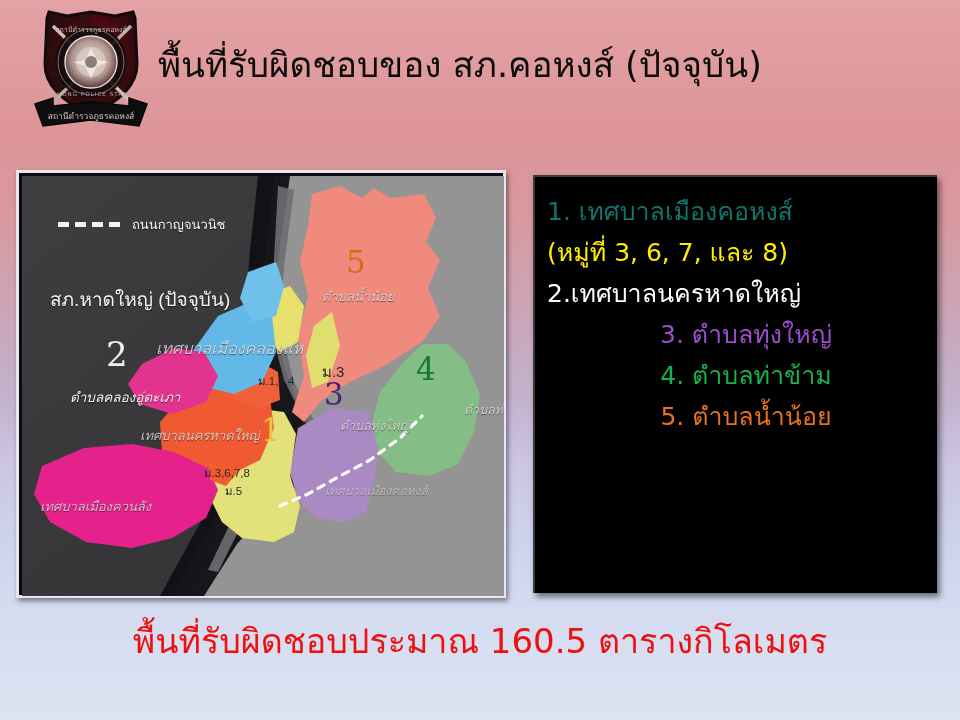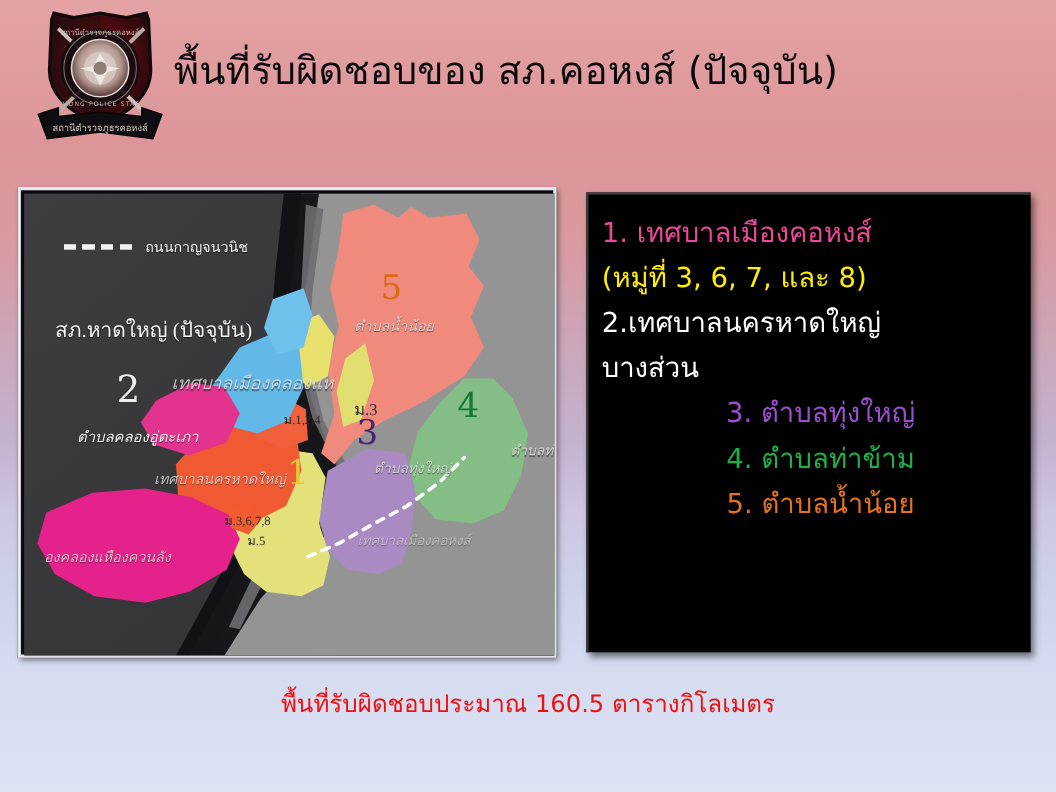--- a/index.html
+++ b/index.html
@@ -70,21 +70,21 @@
     width: 482px; height: 420px;
     background: #3a3a3c;
     overflow: hidden;
   }
   .map-layer { position: absolute; left: 0; top: 0; width: 482px; height: 420px; }
 
   .maplabel {
     position: absolute;
     color: #f3f3f3;
     white-space: nowrap;
-    font-family: Liberation Serif, serif;
+    font-family: Liberation Sans, sans-serif;
     text-shadow: 0 1px 1px rgba(0,0,0,0.6);
     text-align: center;
   }
   .maplabel.faint { color: #dcdcdc; opacity: 0.82; }
   .maplabel.dark  { color: #17171b; text-shadow: none; }
 
   .legend-dash {
     position: absolute;
     left: 36px; top: 46px;
     width: 64px; height: 5px;
@@ -118,21 +118,21 @@
     font-family: "DejaVu Sans", "Liberation Sans", sans-serif;
   }
   .tline.ind { padding-left: 8px; text-align: center; }
 
   
   #bottom-caption {
     position: absolute;
     left: 0; top: 618px;
     width: 960px;
     text-align: center;
-    font-size: 22px;
+    font-size: 34px;
     line-height: 46px;
     color: #ee0f0f;
     font-family: "DejaVu Sans", "Liberation Sans", sans-serif;
     white-space: nowrap;
   }
 </style>
 </head>
 <body>
 
 <div id="slide">
@@ -248,21 +248,21 @@
       <div class="maplabel" style="left:110px; top:38px; font-size:13px;">ถนนกาญจนวนิช</div>
 
       <div class="maplabel" style="left:28px; top:108px; font-size:19px;">สภ.หาดใหญ่ (ปัจจุบัน)</div>
 
       <div class="maplabel" style="left:48px; top:210px; font-size:13.5px; font-style:italic;">ตำบลคลองอู่ตะเภา</div>
 
       <div class="maplabel faint" style="left:134px; top:160px; font-size:16px; font-style:italic;">เทศบาลเมืองคลองแห</div>
 
       <div class="maplabel faint" style="left:118px; top:249px; font-size:13px; font-style:italic;">เทศบาลนครหาดใหญ่</div>
 
-      <div class="maplabel faint" style="left:18px; top:320px; font-size:13px; font-style:italic;">องคลองแหืองควนลัง</div>
+      <div class="maplabel faint" style="left:18px; top:320px; font-size:13px; font-style:italic;">เทศบาลเมืองควนลัง</div>
 
       <div class="maplabel faint" style="left:300px; top:110px; font-size:13px; font-style:italic;">ตำบลน้ำน้อย</div>
 
       <div class="maplabel faint" style="left:406px; top:224px; font-size:12.5px; font-style:italic;margin-left:36px;">ตำบลท่าข้าม</div>
 
       <div class="maplabel faint" style="left:318px; top:240px; font-size:12.5px; font-style:italic;">ตำบลทุ่งใหญ่</div>
 
       <div class="maplabel faint" style="left:262px; top:305px; font-size:12px; font-style:italic; opacity:0.55;margin-left:41px;">เทศบาลเมืองคอหงส์</div>
 
 
@@ -273,24 +273,23 @@
 
       <div class="region-num" style="left:84px; top:158px; font-size:34px; color:#f0f0f0;">2</div>
       <div class="region-num" style="left:239px; top:236px; font-size:31px; color:#e8c73a;">1</div>
       <div class="region-num" style="left:302px; top:200px; font-size:31px; color:#4a2472;">3</div>
       <div class="region-num" style="left:394px; top:175px; font-size:31px; color:#127a32;">4</div>
       <div class="region-num" style="left:324px; top:68px; font-size:31px; color:#d96a14;">5</div>
     </div>
   </div>
 
   <div id="text-panel">
-    <div class="tline" style="color:#ec4899;">1. เทศบาลเมืองคอหงส์</div>
+    <div class="tline" style="color:#0f766e;">1. เทศบาลเมืองคอหงส์</div>
     <div class="tline" style="color:#ffee00;">(หมู่ที่ 3, 6, 7, และ 8)</div>
     <div class="tline" style="color:#ffffff;">2.เทศบาลนครหาดใหญ่</div>
-    <div class="tline" style="color:#ffffff;">บางส่วน</div>
     <div class="tline ind" style="color:#9b4fd0;">3. ตำบลทุ่งใหญ่</div>
     <div class="tline ind" style="color:#19b24a;">4. ตำบลท่าข้าม</div>
     <div class="tline ind" style="color:#e8721a;">5. ตำบลน้ำน้อย</div>
   </div>
 
   <div id="bottom-caption">พื้นที่รับผิดชอบประมาณ 160.5 ตารางกิโลเมตร</div>
 
 </div>
 
 </body></html>

